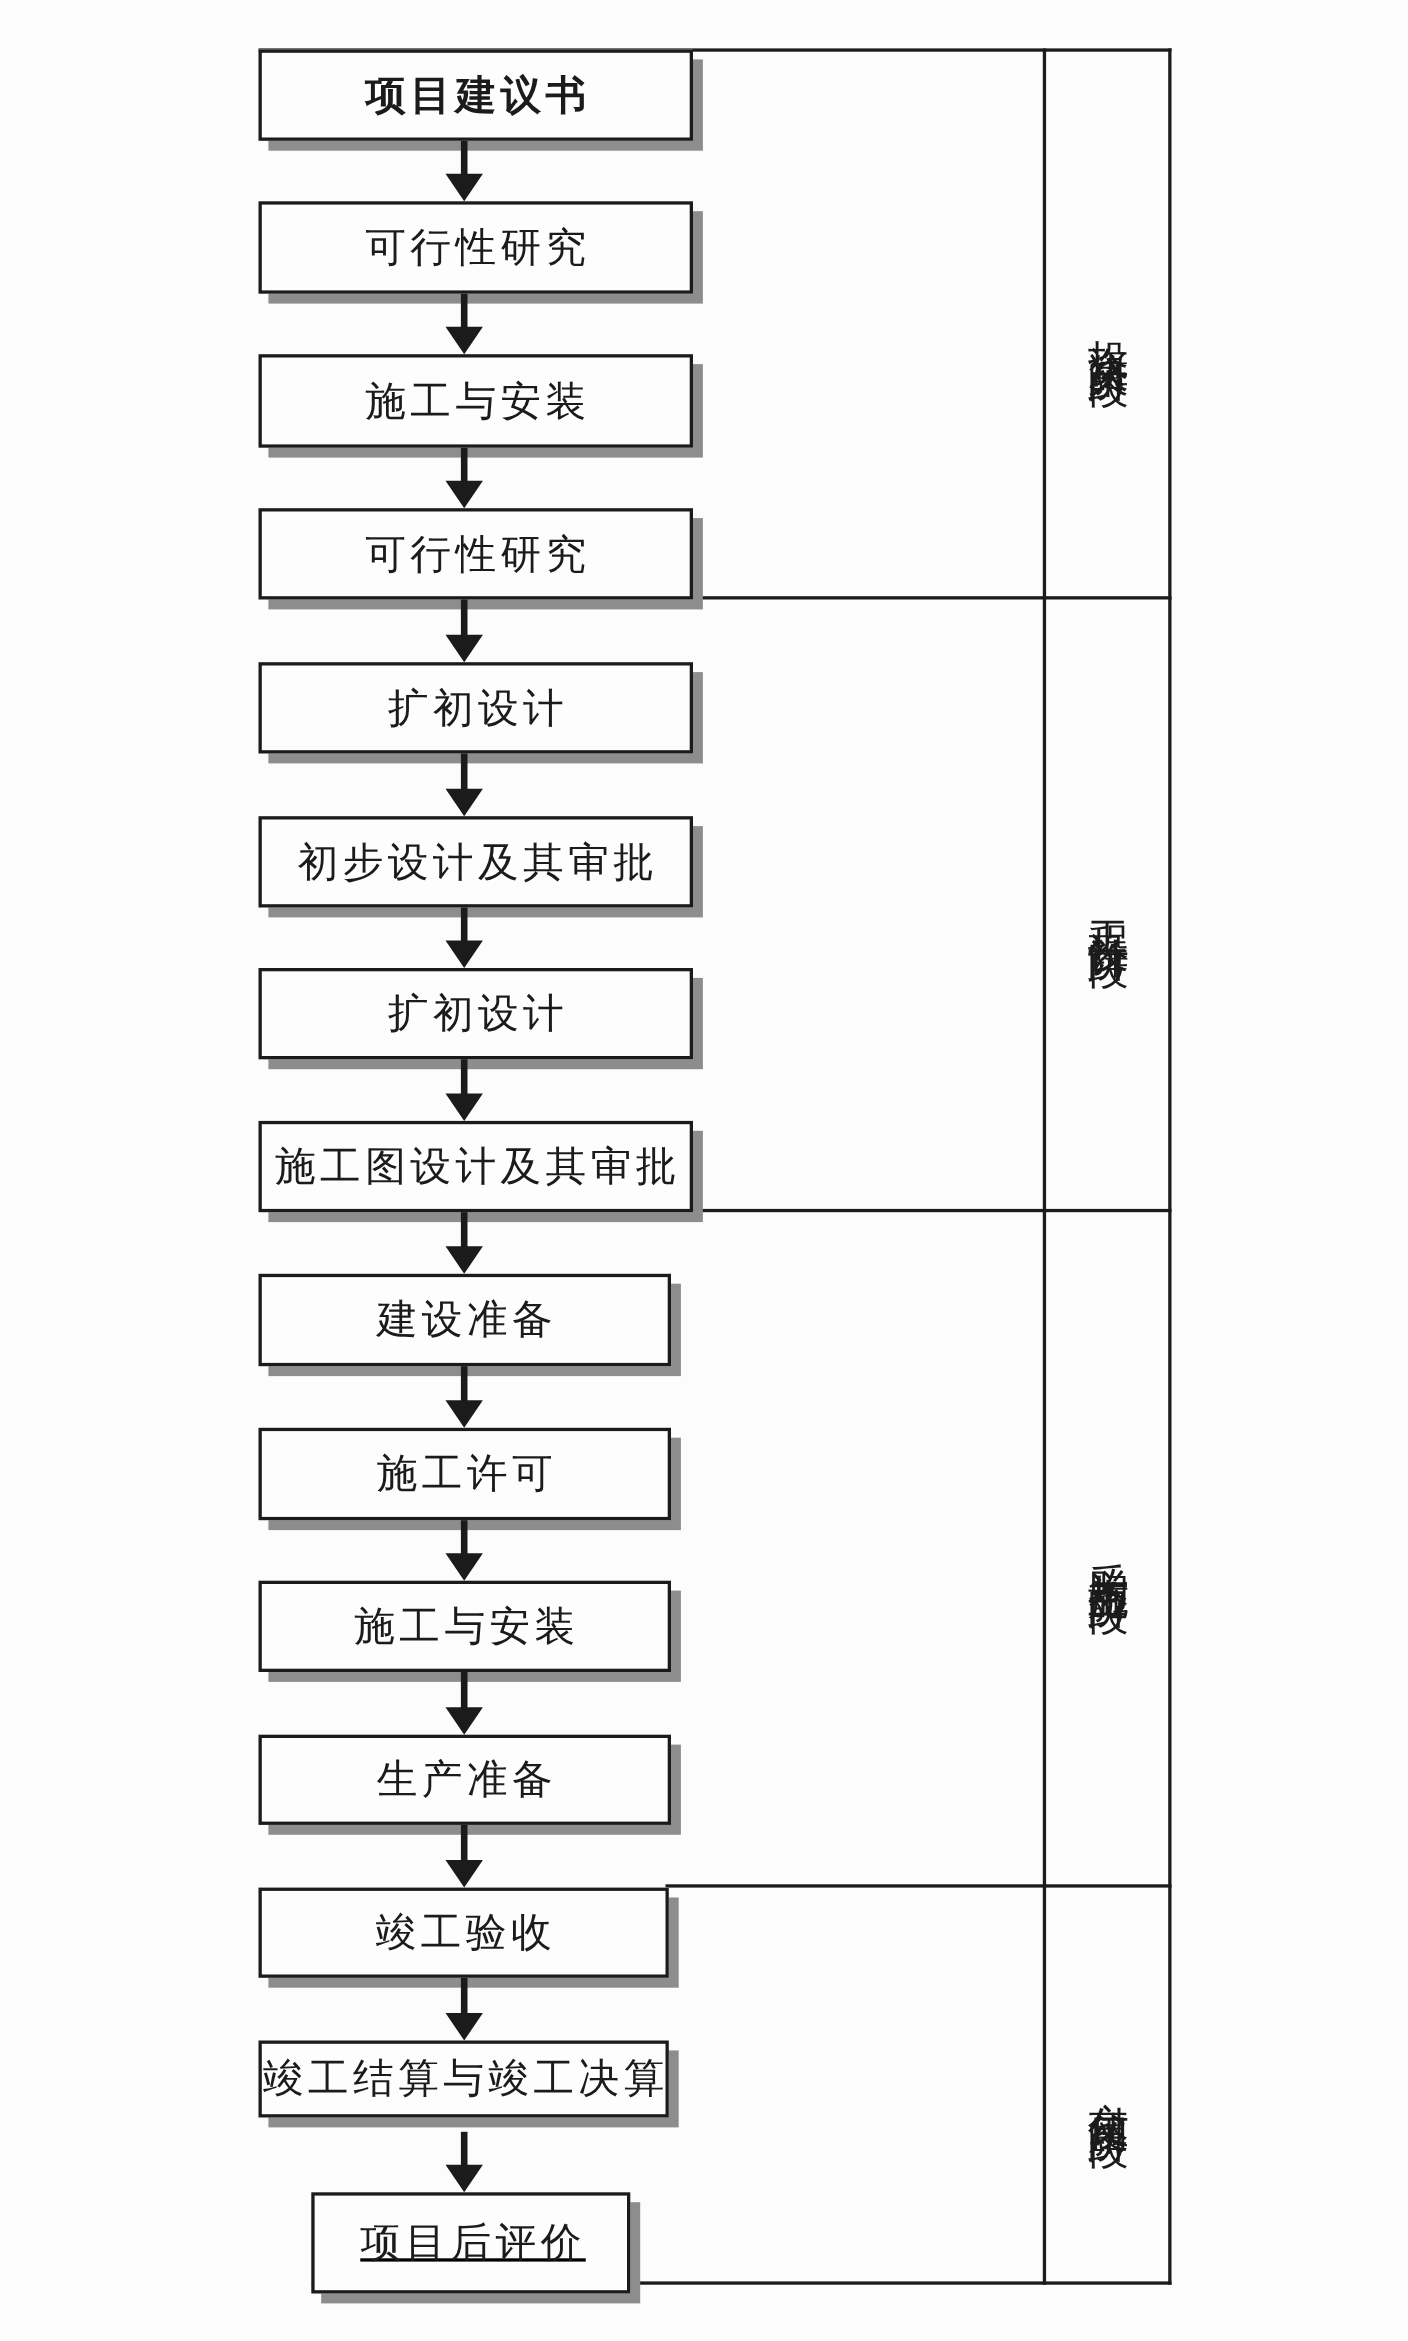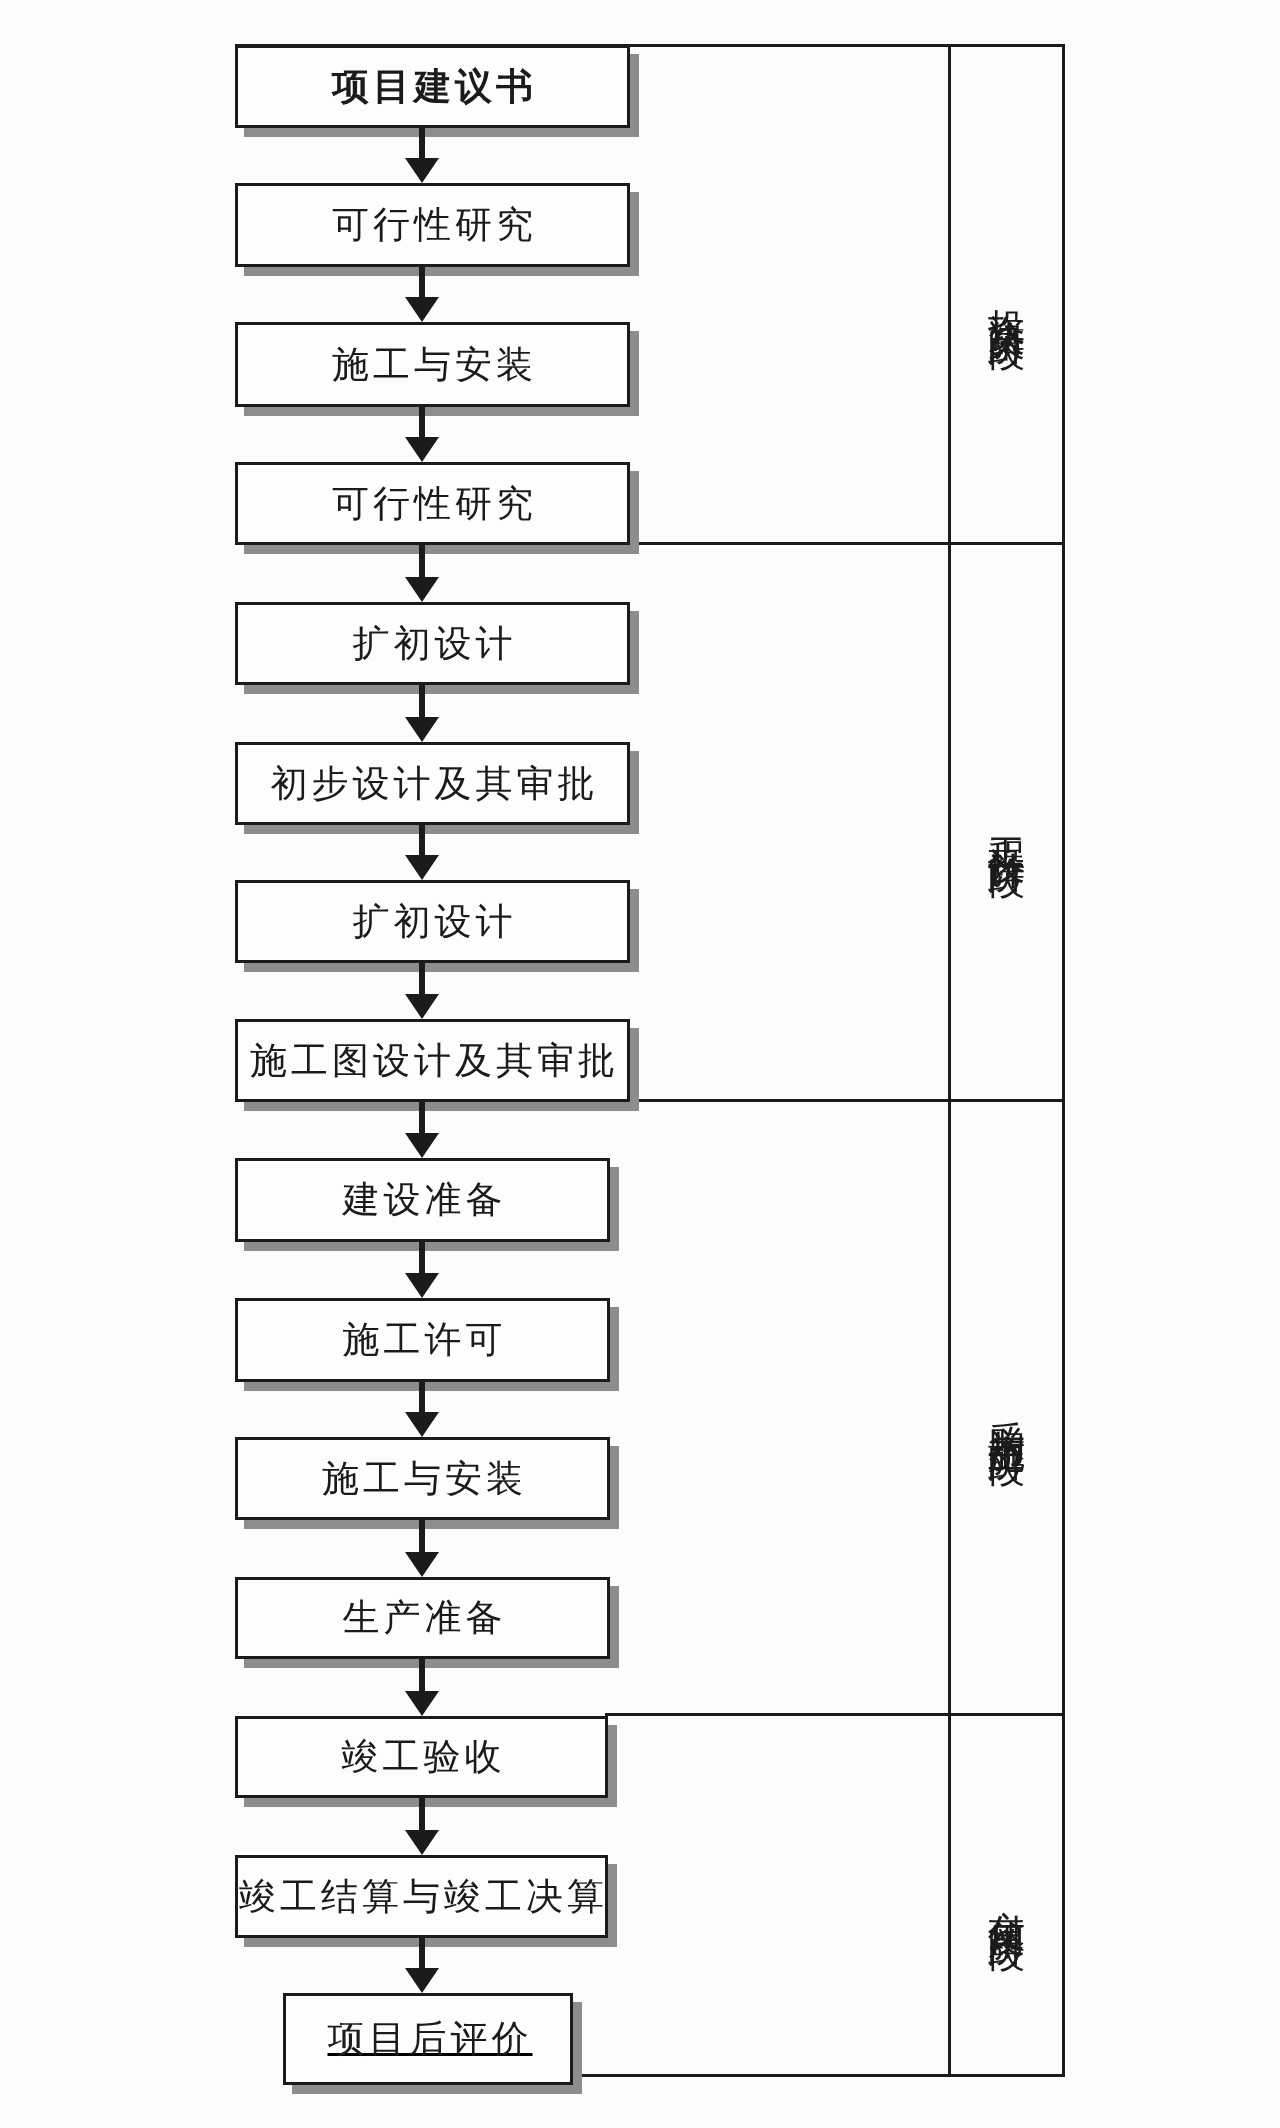--- a/index.html
+++ b/index.html
@@ -81,21 +81,21 @@
     </div>
     <div class="box" style="left: 235px; top: 1437px; width: 375px; height: 83px;">
       <span>施工与安装</span>
     </div>
     <div class="box" style="left: 235px; top: 1577px; width: 375px; height: 82px;">
       <span>生产准备</span>
     </div>
     <div class="box" style="left: 235px; top: 1716px; width: 373px; height: 82px;">
       <span>竣工验收</span>
     </div>
-    <div class="box" style="left: 235px; top: 1855px; width: 373px; height: 83px;">
+    <div class="box" style="left: 235px; top: 1855px; width: 373px; height: 70px;">
       <span>竣工结算与竣工决算</span>
     </div>
     <div class="box" style="left: 283px; top: 1993px; width: 290px; height: 92px; text-decoration: underline;">
       <span>项目后评价</span>
     </div>
     <div class="arrow-stem" style="left: 419px; top: 128px; height: 32px;"></div>
     <div class="arrow-head" style="left: 405px; top: 158px;"></div>
     <div class="arrow-stem" style="left: 419px; top: 267px; height: 32px;"></div>
     <div class="arrow-head" style="left: 405px; top: 297px;"></div>
     <div class="arrow-stem" style="left: 419px; top: 407px; height: 32px;"></div>

